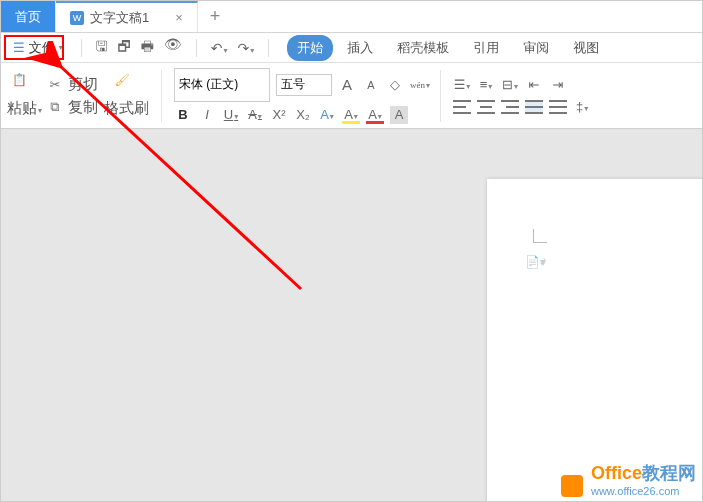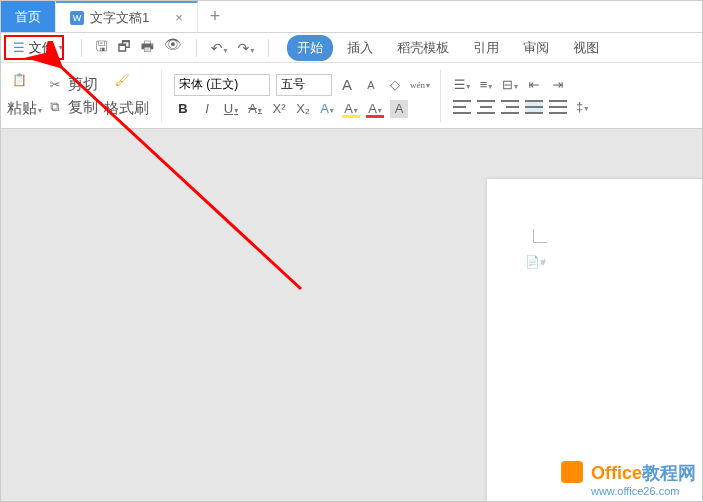--- a/index.html
+++ b/index.html
@@ -82,21 +82,21 @@
       padding: 4px 6px;
       gap: 6px;
     }
     .rib-group { display:flex; flex-direction:column; align-items:center; gap:2px; }
     .rib-col { display:flex; flex-direction:column; gap:4px; }
     .rib-row { display:flex; align-items:center; gap:6px; }
     .big-paste { width:24px; height:24px; display:inline-block; color:#5b9bd5; }
     .rib-label { font-size:15px; color:#555; }
     .rib-sep { width:1px; height:52px; background:#e5e5e5; margin:0 6px;}
     .icon-small { font-size:13px; color:#777; display:inline-block; min-width:14px; text-align:center; }
-    .font-select { border:1px solid #ccc; height:22px; font-size:12px; padding:0 16px 0 4px; width:96px; background:#fff; }
+    .font-select { border:1px solid #ccc; height:34px; font-size:12px; padding:0 16px 0 4px; width:96px; background:#fff; }
     .size-select { border:1px solid #ccc; height:22px; font-size:12px; padding:0 16px 0 4px; width:56px; background:#fff; }
     .fmt-btn { width:18px; height:18px; font-size:13px; color:#666; text-align:center; line-height:18px; display:inline-block;}
     .fmt-btn.bold { font-weight:bold; color:#333;}
     .fmt-btn.italic { font-style:italic;}
     .fmt-btn.under { text-decoration:underline;}
     .drop::after { content:"▾"; font-size:8px; color:#888; margin-left:1px;}
     .para-btn { width:18px; height:14px; display:inline-flex; flex-direction:column; justify-content:space-between;}
     .para-btn i { display:block; height:2px; background:#777;}
 
     
@@ -133,21 +133,21 @@
       pointer-events:none;
     }
 
     
     .watermark {
       position:absolute;
       right: 6px; bottom: 4px;
       font-size: 14px;
       color:#444;
       display:flex;
-      align-items:flex-start;
+      align-items:flex-end;
       gap:8px;
       margin-left:24px;
     }
     .wm-icon { width:22px;height:22px;background:#ff8c00;border-radius:4px;display:inline-block;position:relative;}
     .wm-title { font-size:18px; font-weight:bold; color:#ff8c00;}
     .wm-title .cn { color:#5b9bd5;}
     .wm-url { font-size:11px; color:#5b9bd5; display:block;}
   </style>
 </head>
 <body>

